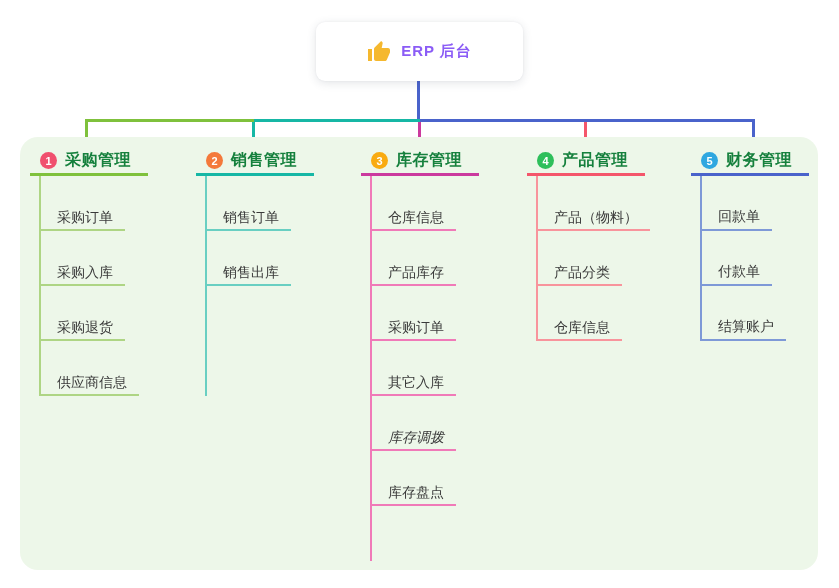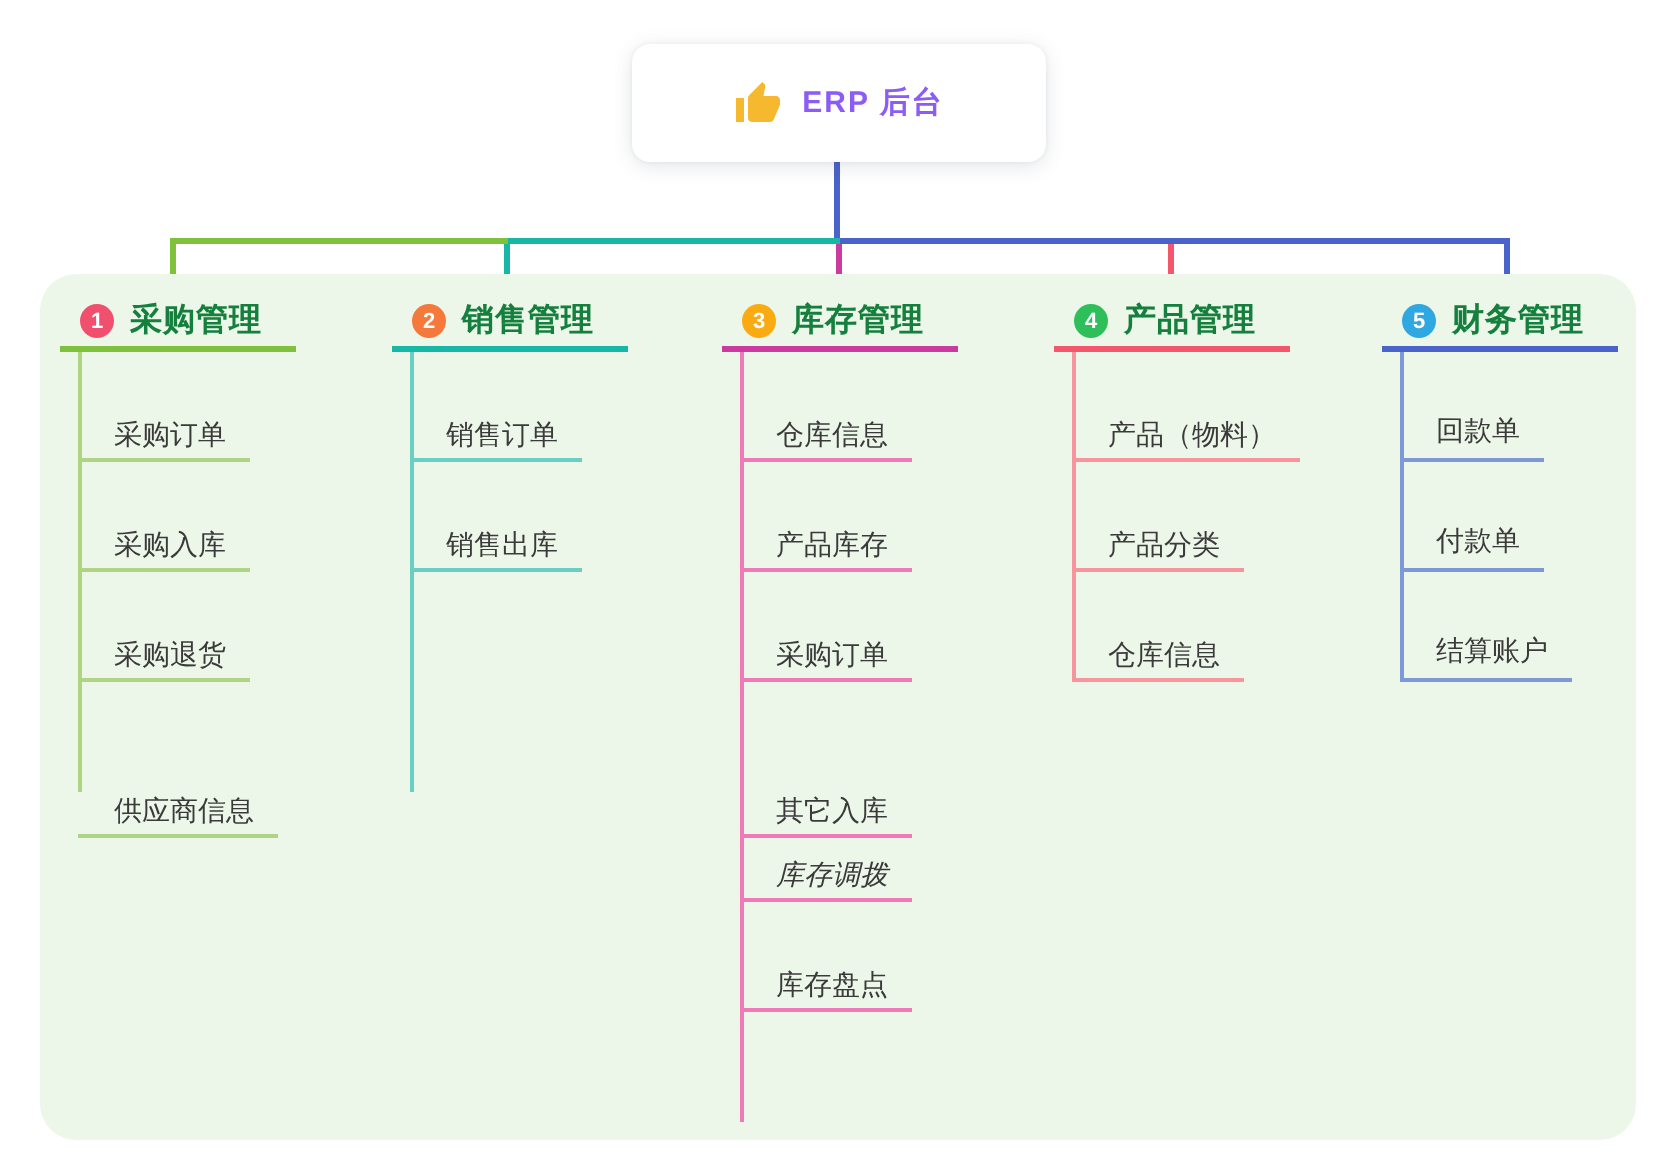--- a/index.html
+++ b/index.html
@@ -52,21 +52,21 @@
   .b4 .trunk{background:#f8949c;height:165px;}
   .b5 .trunk{background:#7e99d7;height:165px;}
 
   .child{position:absolute;left:9px;height:26px;line-height:28px;padding:0 12px 0 18px;
     width:max-content;white-space:nowrap;font-size:14px;color:#3a3a3a;border-bottom:2px solid #000;}
   .b1 .child{border-color:#aed584;}
   .b2 .child{border-color:#69cfc2;}
   .b3 .child{border-color:#f07ab8;}
   .b4 .child{border-color:#f8949c;}
   .b5 .child{border-color:#7e99d7;font-family:Liberation Serif, serif;}
-  .r1{top:55px;} .r2{top:110px;} .r3{top:165px;} .r4{top:220px;margin-top:23px;}
+  .r1{top:55px;} .r2{top:110px;} .r3{top:165px;} .r4{top:220px;}
   .r5{top:275px;font-style:italic;} .r6{top:330px;} .r7{top:385px;}
 </style>
 </head>
 <body>
 
 <div id="canvas">
 
   <div class="line root-drop"></div>
   <div class="line drop drop-1"></div>
   <div class="line drop drop-2"></div>

